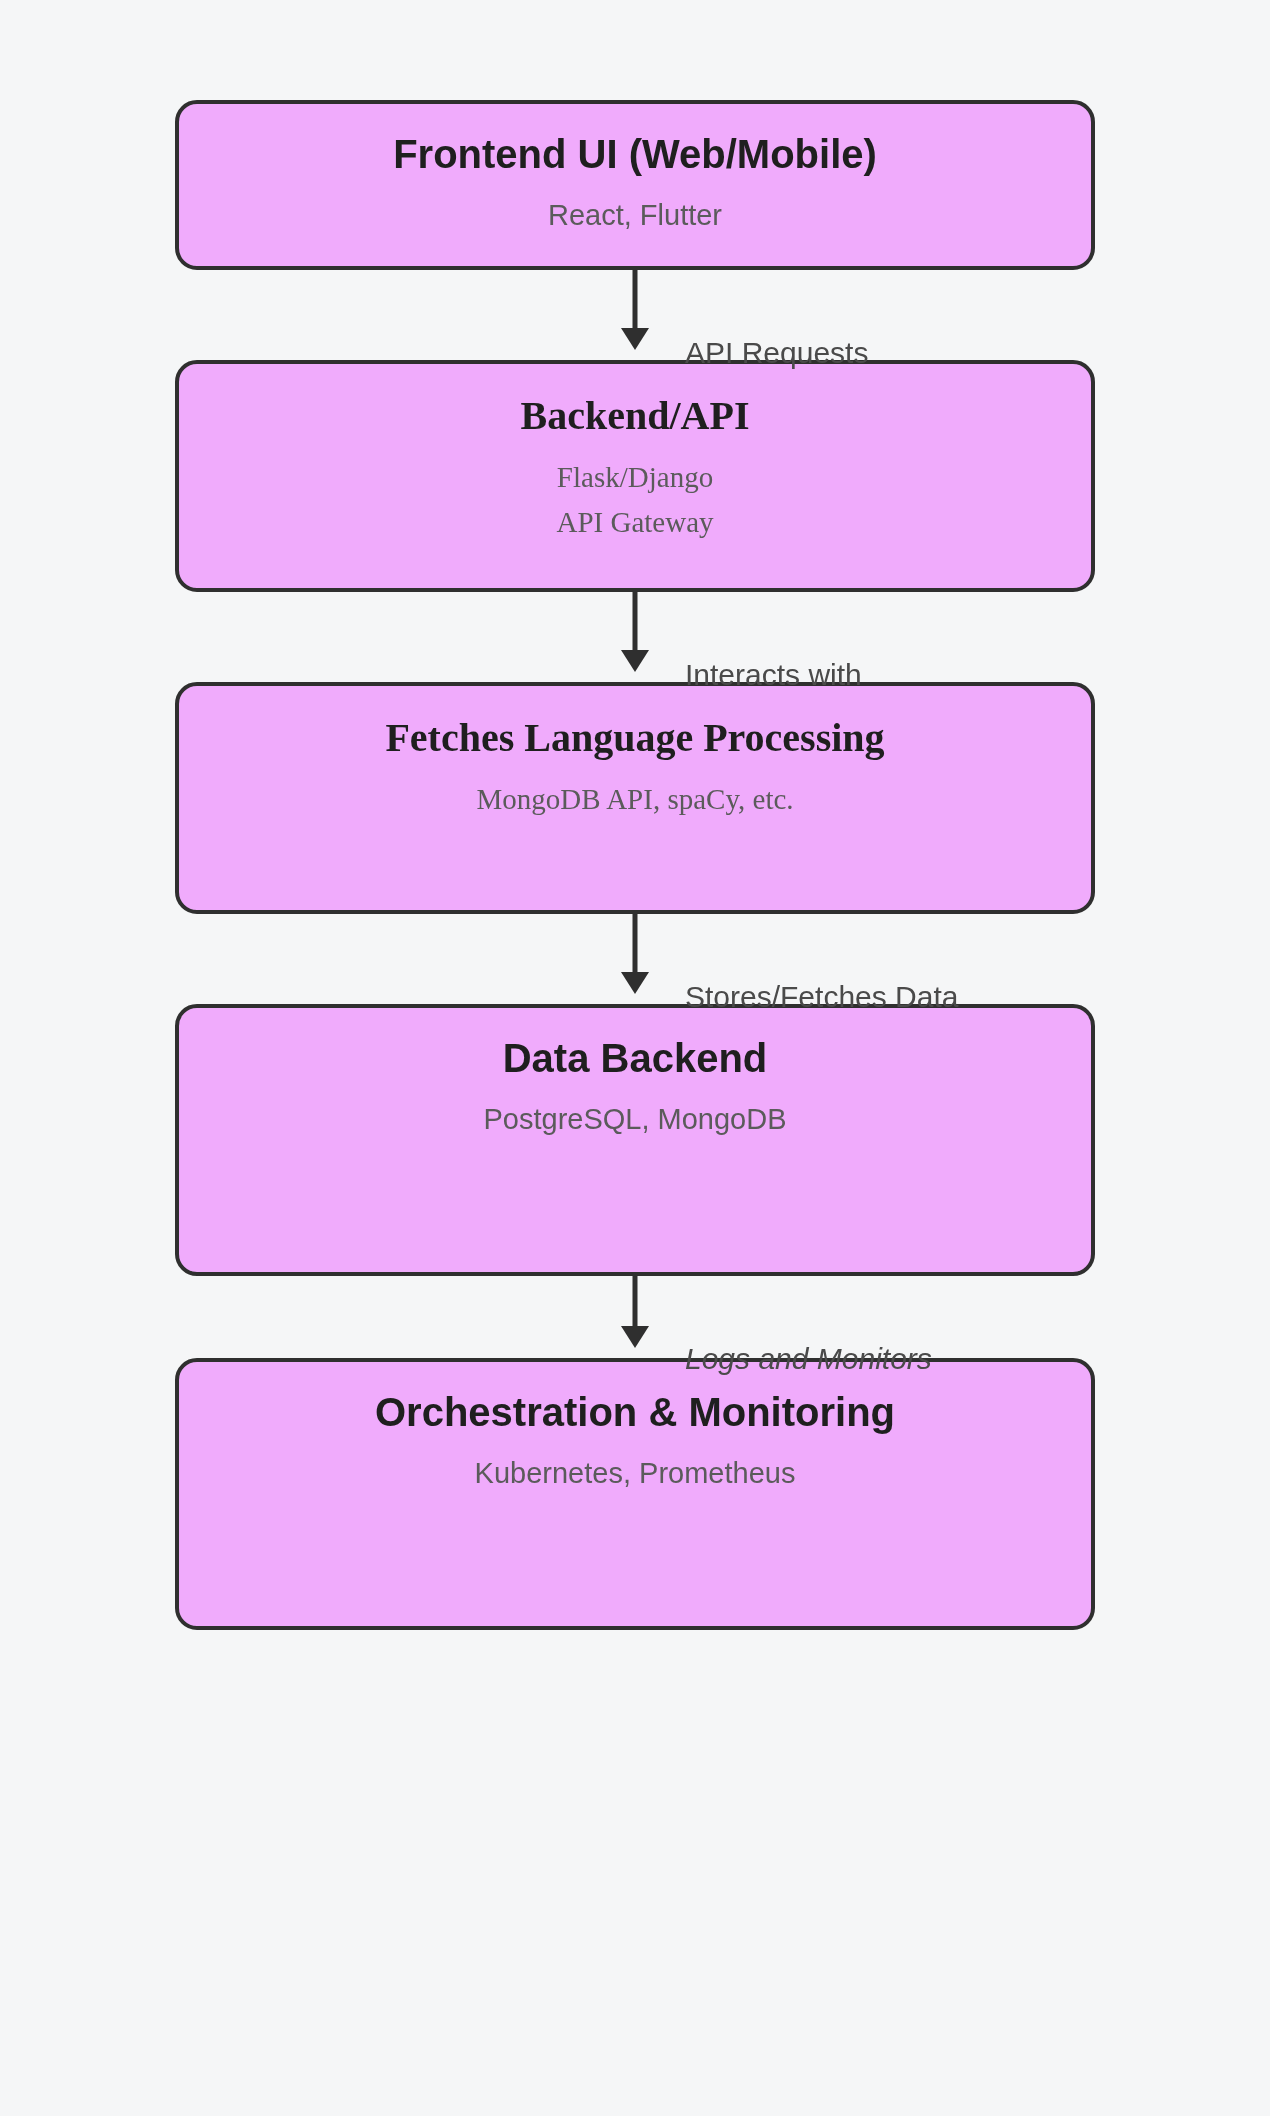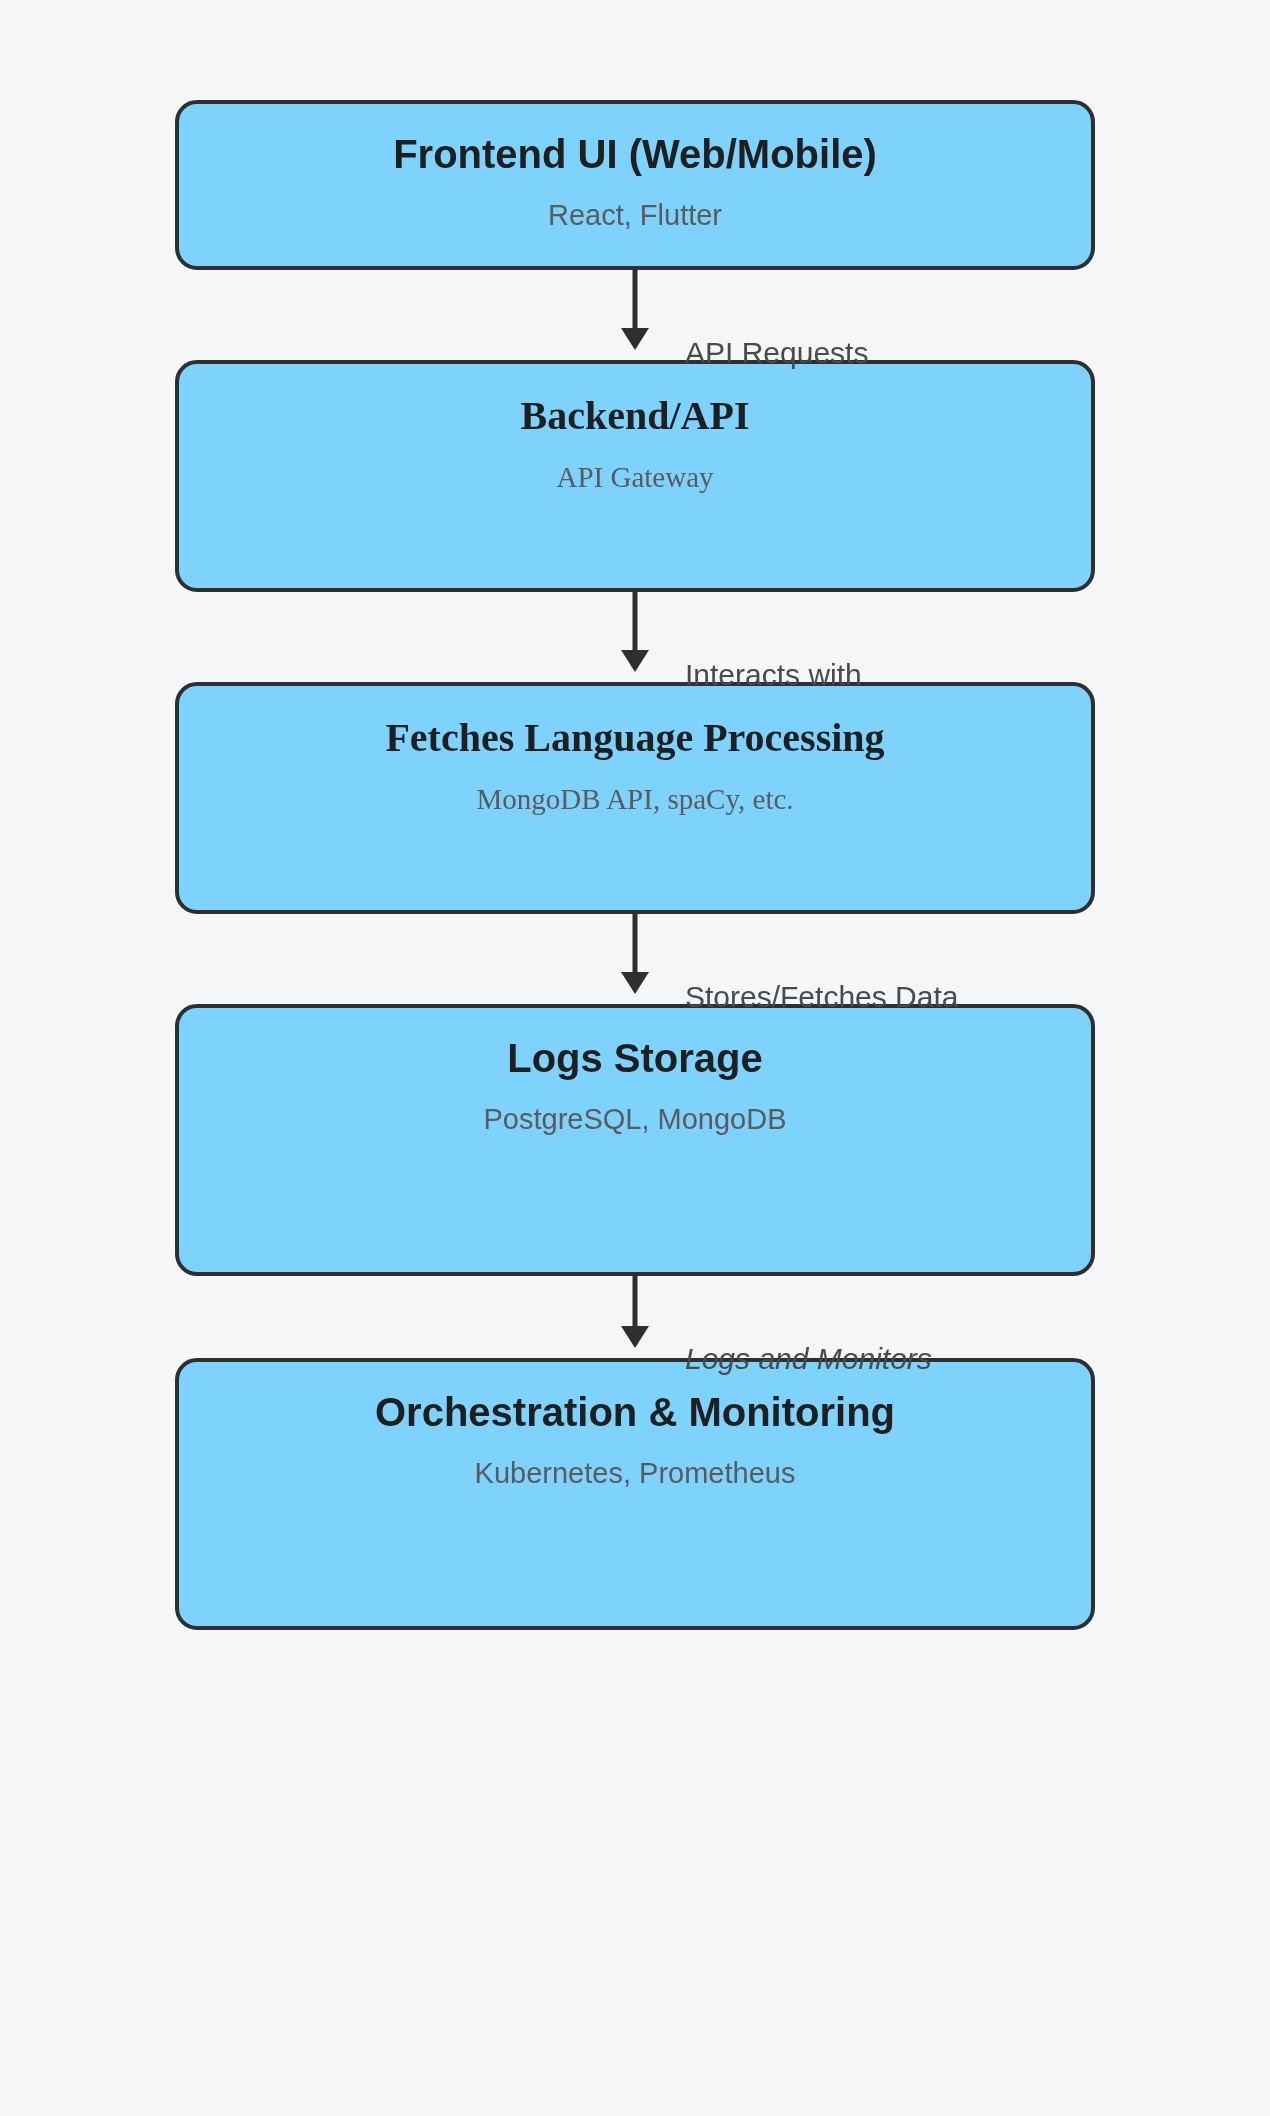--- a/index.html
+++ b/index.html
@@ -17,21 +17,21 @@
       padding: 100px 140px 60px 140px;
     }
     .col {
       display: flex;
       flex-direction: column;
       align-items: center;
       width: 100%;
     }
     .node {
       width: 920px;
-      background: #7dd3fc;
+      background: #f0abfc;
       border: 4px solid #2f2f2f;
       border-radius: 22px;
       padding: 28px 24px 28px 24px;
       text-align: center;
     }
     .node .title {
       font-size: 40px;
       font-weight: 700;
       color: #1f1f1f;
       margin-bottom: 16px;
@@ -95,20 +95,21 @@
     </div>
 
     <div class="connector">
       <div class="shaft"></div>
       <div class="head"></div>
       <div class="label">API Requests</div>
     </div>
 
     <div class="node node-tall">
       <div class="title">Backend/API</div>
+      <div class="sub">Flask/Django</div>
       <div class="sub">API Gateway</div>
     </div>
 
     <div class="connector">
       <div class="shaft"></div>
       <div class="head"></div>
       <div class="label">Interacts with</div>
     </div>
 
     <div class="node node-tall">
@@ -116,21 +117,21 @@
       <div class="sub">MongoDB API, spaCy, etc.</div>
     </div>
 
     <div class="connector">
       <div class="shaft"></div>
       <div class="head"></div>
       <div class="label">Stores/Fetches Data</div>
     </div>
 
     <div class="node node-med">
-      <div class="title">Logs Storage</div>
+      <div class="title">Data Backend</div>
       <div class="sub">PostgreSQL, MongoDB</div>
     </div>
 
     <div class="connector short">
       <div class="shaft"></div>
       <div class="head"></div>
       <div class="label">Logs and Monitors</div>
     </div>
 
     <div class="node node-med">

